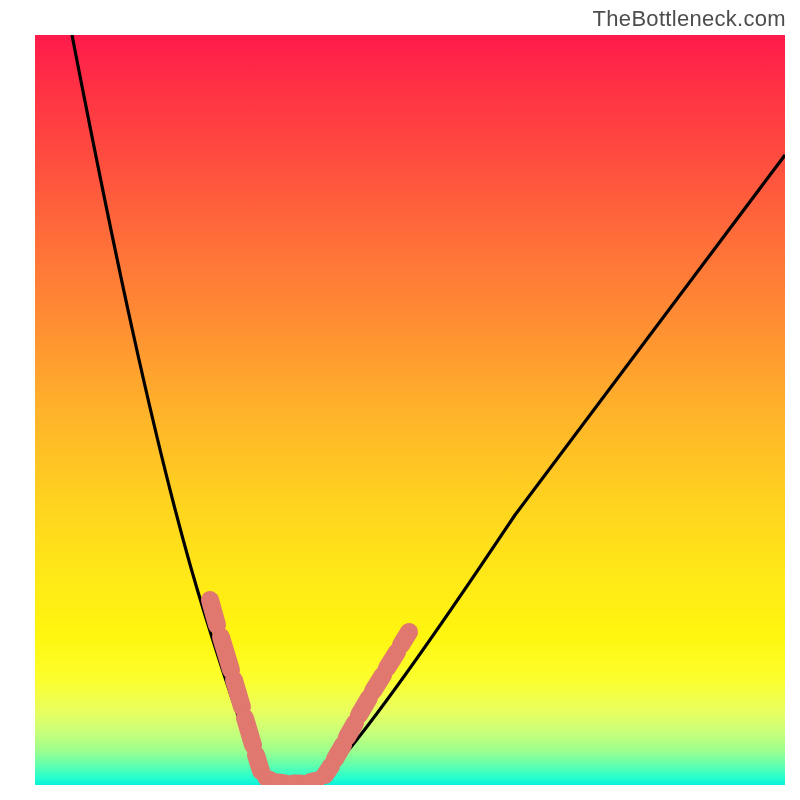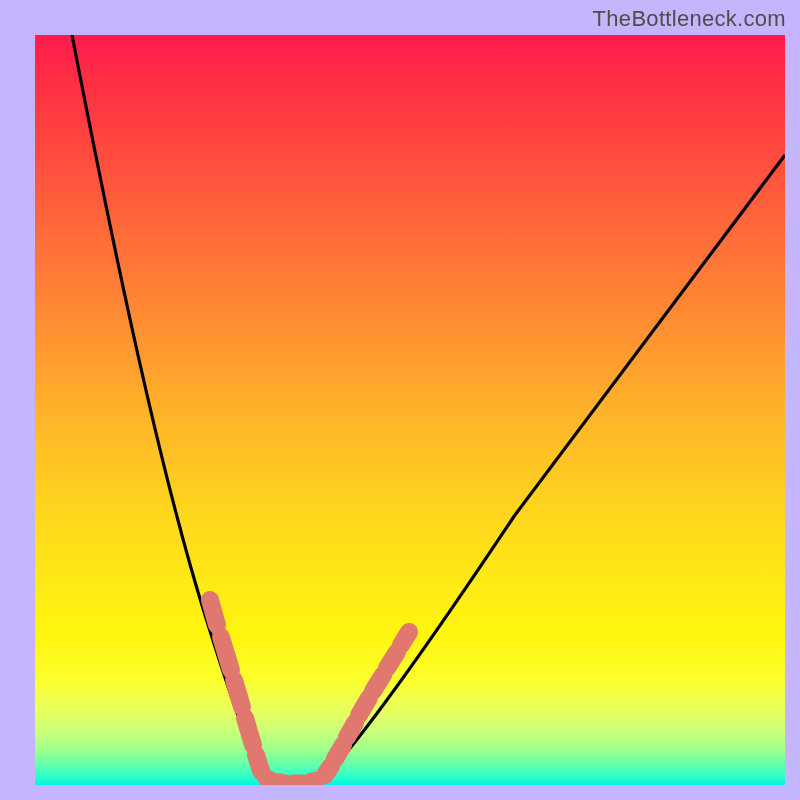--- a/index.html
+++ b/index.html
@@ -10,21 +10,21 @@
     background: #000;
     overflow: hidden;
     font-family: Arial, Helvetica, sans-serif;
   }
   .frame {
     position: absolute;
     left: 0;
     top: 0;
     width: 800px;
     height: 800px;
-    background: #c4b5fd;
+    background: #ffffff;
   }
   .plot-area {
     position: absolute;
     left: 35px;
     top: 35px;
     width: 750px;
     height: 750px;
     overflow: hidden;
   }
   .gradient {

